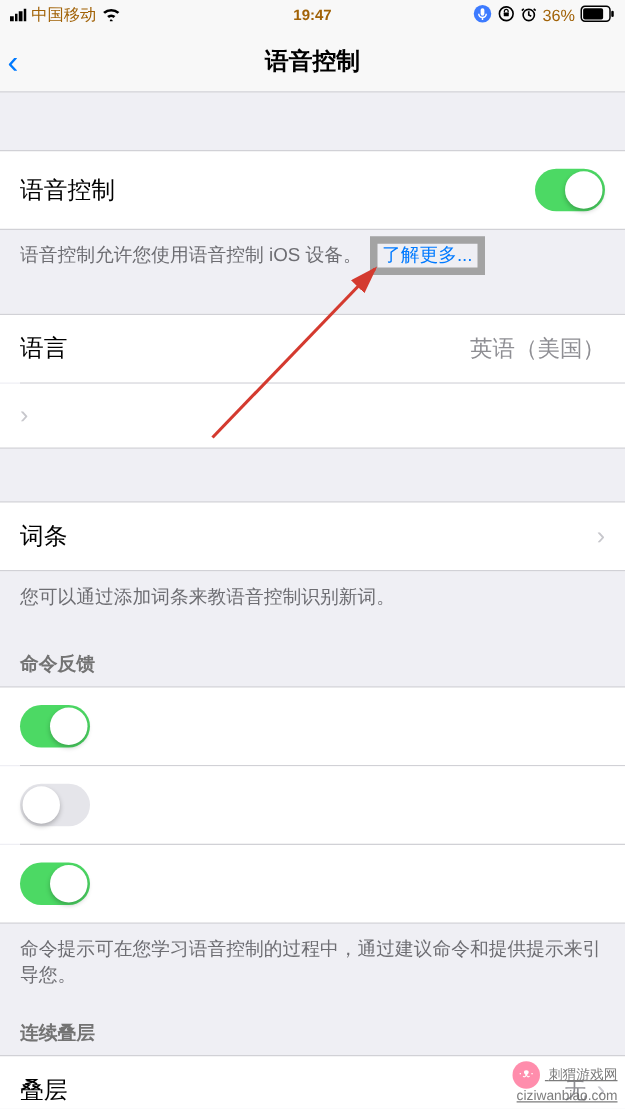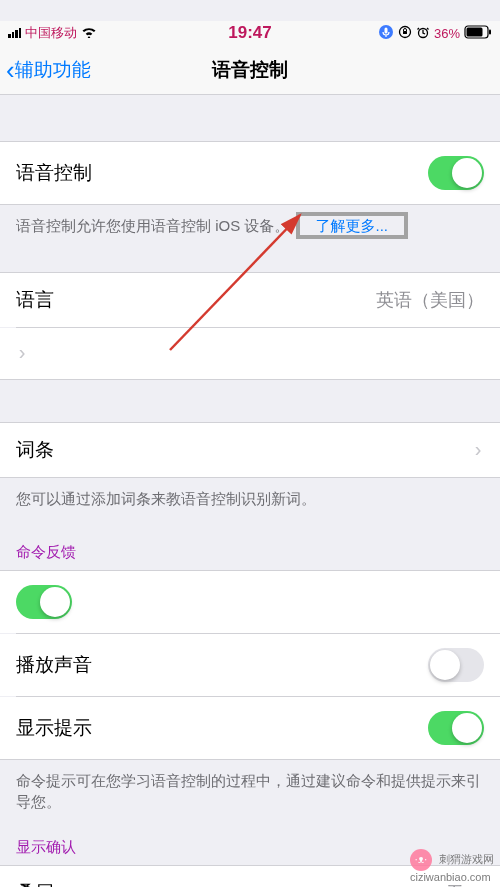--- a/index.html
+++ b/index.html
@@ -12,26 +12,25 @@
       position: relative;
     }
     .status-bar {
       height: 24px;
       display: flex;
       align-items: center;
       justify-content: space-between;
       padding: 0 8px;
       font-size: 13px;
       font-weight: 500;
-      color: #be185d;
+      color: #a16207;
       background: #f8f8f8;
-      margin-top: 21px;
     }
     .status-left, .status-right { display: flex; align-items: center; gap: 4px; }
-    .status-center { position: absolute; left: 50%; transform: translateX(-50%); font-weight: 600; font-size: 17px; }
+    .status-center { position: absolute; left: 50%; transform: translateX(-50%); font-weight: 600; font-size: 12px; }
     .signal-bars { display: inline-flex; align-items: flex-end; gap: 1px; }
     .bar { width: 2.5px; background: #000; }
     .b1 { height: 4px; } .b2 { height: 6px; } .b3 { height: 8px; } .b4 { height: 10px; }
     .nav-bar {
       height: 50px;
       background: #f8f8f8;
       border-bottom: 1px solid #d1d1d6;
       display: flex;
       align-items: center;
       justify-content: center;
@@ -53,21 +52,21 @@
       min-height: 52px;
       padding: 14px 16px;
       display: flex;
       align-items: center;
       justify-content: space-between;
       font-size: 19px;
       color: #000;
     }
     .cell.b-top { border-top: 1px solid #d1d1d6; }
     .cell.b-bot { border-bottom: 1px solid #d1d1d6; }
-    .cell-right { display: flex; align-items: flex-end; gap: 8px; color: #8e8e93; font-size: 18px; font-family: Liberation Mono, monospace; }
+    .cell-right { display: flex; align-items: flex-end; gap: 8px; color: #8e8e93; font-size: 18px; }
     .chevron { color: #c7c7cc; font-size: 20px; }
     .toggle {
       width: 56px; height: 34px; border-radius: 17px; position: relative;
       transition: background .2s;
     }
     .toggle.on { background: #4cd964; }
     .toggle.off { background: #e5e5ea; }
     .toggle .knob {
       position: absolute; top: 2px; width: 30px; height: 30px;
       background: #fff; border-radius: 50%;
@@ -76,43 +75,46 @@
     .toggle.on .knob { right: 2px; }
     .toggle.off .knob { left: 2px; }
     .footer-text {
       font-size: 15px;
       color: #6d6d72;
       padding: 10px 16px 12px;
       line-height: 1.4;
     }
     .link { color: #007aff; }
     .highlight-box {
-      border: 4px solid #a3a3a3;
-      padding: 1px 16px;
+      border: 6px solid #a3a3a3;
+      padding: 1px 4px;
       margin-left: 2px;
     }
     .section-header {
       font-size: 15px;
-      color: #a21caf;
+      color: #737373;
       padding: 22px 16px 8px;
+      font-weight: bold;
     }
     .sep { border-top: 1px solid #d1d1d6; margin-left: 16px; background:#fff; }
     .arrow-annot {
       position: absolute;
       pointer-events: none;
       z-index: 50;
     }
     .watermark {
       position: absolute;
       right: 6px;
       bottom: 4px;
       font-size: 11px;
       color: #666;
+      text-align: right;
       opacity: .85;
       z-index: 60;
+      text-decoration: underline;
     }
     .watermark .logo {
       display: inline-block;
       width: 22px; height: 22px;
       background: #ff7a9e;
       border-radius: 50%;
       vertical-align: middle;
       margin-right: 4px;
       position: relative;
     }
@@ -172,21 +174,20 @@
           <rect x="2.5" y="2.5" width="16" height="9" rx="1.5" fill="#000"></rect>
           <rect x="25" y="4.5" width="2" height="5" rx="1" fill="#000"></rect>
         </svg>
     </span>
   </div>
 </div>
 
 <div class="nav-bar">
   <div class="back-btn">
     <span class="back-chevron">‹</span>
-    <span>辅助功能</span>
   </div>
   <div class="nav-title">语音控制</div>
 </div>
 
 <div class="spacer-top"></div>
 
 <div class="cell b-top b-bot">
   <span>语音控制</span>
   <div class="toggle on">
       <div class="knob"></div>
@@ -232,35 +233,33 @@
 <div class="footer-text">您可以通过添加词条来教语音控制识别新词。</div>
 
 <div class="section-header">命令反馈</div>
 <div class="cell b-top">
   <div class="toggle on">
       <div class="knob"></div>
     </div>
 </div>
 <div class="sep"></div>
 <div class="cell">
-  <span>播放声音</span>
   <div class="toggle off">
       <div class="knob"></div>
     </div>
 </div>
 <div class="sep"></div>
 <div class="cell b-bot">
-  <span>显示提示</span>
   <div class="toggle on">
       <div class="knob"></div>
     </div>
 </div>
 <div class="footer-text">命令提示可在您学习语音控制的过程中，通过建议命令和提供提示来引导您。</div>
 
-<div class="section-header" style="padding-top:14px">显示确认</div>
+<div class="section-header" style="padding-top:14px">连续叠层</div>
 <div class="cell b-top b-bot">
   <span>叠层</span>
   <div class="cell-right">
     <span>无</span>
     <span class="chevron">›</span>
   </div>
 </div>
 
 <div class="watermark">
   <span class="logo"></span>

